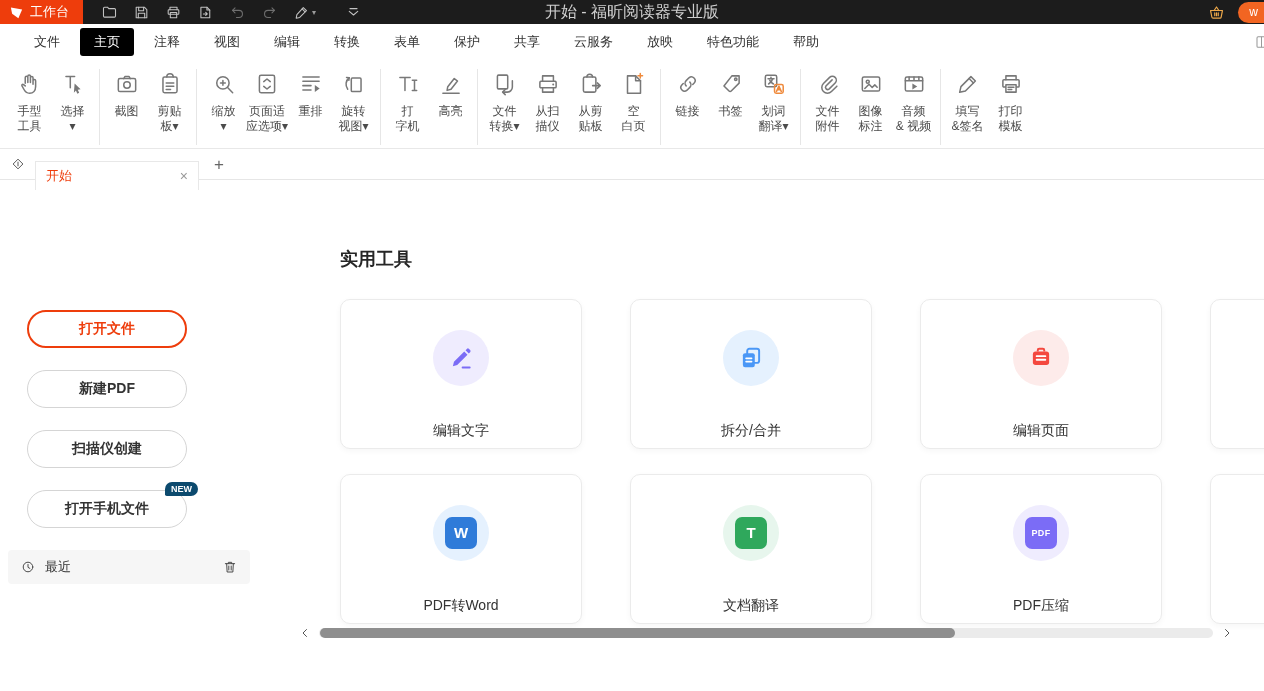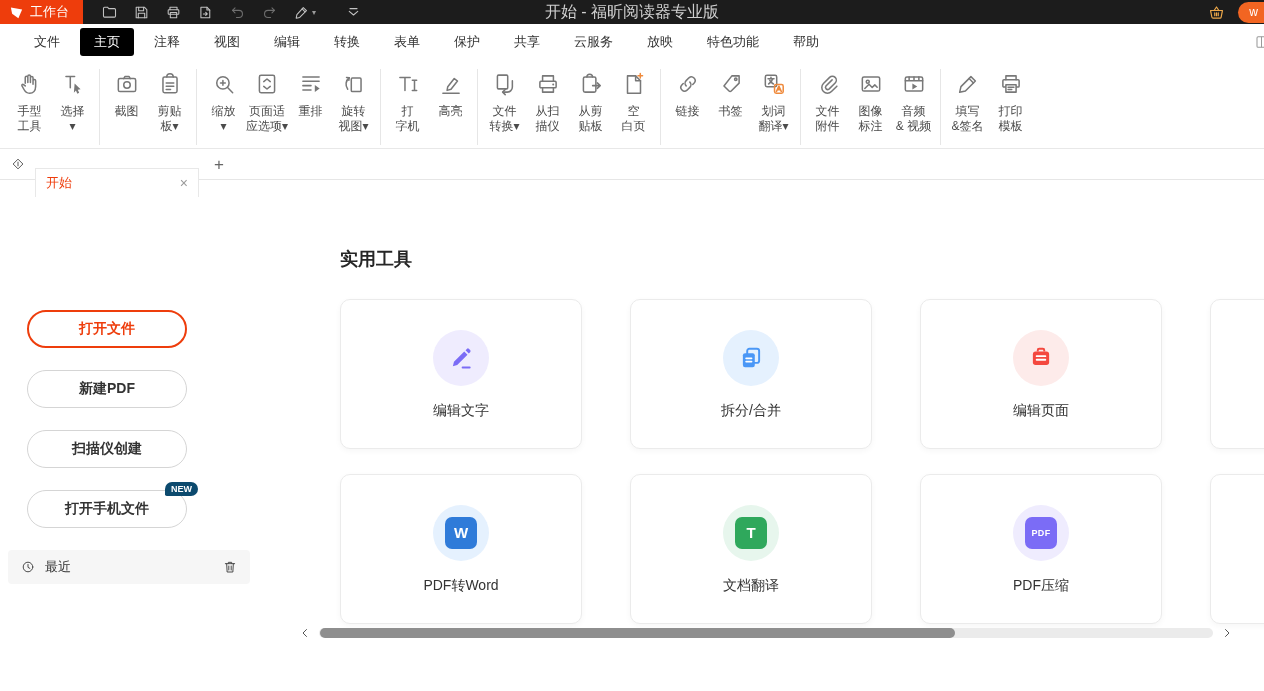--- a/index.html
+++ b/index.html
@@ -44,21 +44,21 @@
   .rlabel { margin-top:4px; font-size:12px; line-height:15px; color:#4b4b4b; text-align:center; }
   .rlabel span { display:block; white-space:nowrap; }
   .rdivider { width:1px; height:76px; background:#E6E6E6; margin:3px 5px 0; flex:none; }
 
   
   .tabbar { height:31px; background:#fff; border-bottom:1px solid #E6E6E6;
     display:flex; align-items:center; padding-left:9px; }
   .nib { width:18px; height:18px; stroke:#555; stroke-width:1.3; fill:none; stroke-linejoin:round; }
   .tab { width:164px; height:29px; margin-left:8px; background:#fff;
     border:1px solid #E8E8E8; border-bottom:none; display:flex; align-items:center;
-    padding:0 10px; font-size:13px; color:#EE3D0C; position:relative; top:18px; }
+    padding:0 10px; font-size:13px; color:#EE3D0C; position:relative; top:11px; }
   .tab-close { margin-left:auto; color:#9a9a9a; font-size:14px; line-height:1; }
   .newtab { margin-left:15px; color:#666; font-size:17px; line-height:1; }
 
   
   .content { display:flex; height:507px; background:#fff;align-items:center; }
 
   .sidebar { width:262px; flex:none; padding-top:26px; }
   .sbtn { width:160px; height:38px; border:1px solid #D5D5D5; border-radius:19px;
     margin:0 0 22px 27px; background:#fff; display:flex; align-items:center;
     justify-content:center; font-size:14px; font-weight:bold; color:#333; position:relative; }
@@ -74,21 +74,21 @@
   .main { flex:1; position:relative; padding:28px 0 0 78px; overflow:hidden; }
   .heading { font-size:18px; font-weight:600; color:#262626; margin-bottom:28px; }
   .cards-row { display:flex; gap:48px; margin-bottom:25px; }
   .card { width:242px; height:150px; flex:none; background:#fff; border:1px solid #EBEBEB;
     border-radius:10px; box-shadow:0 2px 6px rgba(0,0,0,.04); display:flex;
     flex-direction:column; align-items:center; padding-top:30px; }
   .circle { width:56px; height:56px; border-radius:50%; display:flex;
     align-items:center; justify-content:center; }
   .tint-purple { background:#EFECFE; } .tint-blue { background:#E5F1FE; }
   .tint-red { background:#FDEBEA; } .tint-green { background:#E7F6ED; }
-  .card-label { margin-top:16px; font-size:14px; color:#333; }
+  .card-label { margin-top:36px; font-size:14px; color:#333; }
   .sq { width:32px; height:32px; border-radius:7px; color:#fff; font-weight:bold;
     font-size:15px; display:flex; align-items:center; justify-content:center; }
   .sq.sm { font-size:9px; letter-spacing:.3px; }
 
   
   .scrollrow { position:absolute; left:36px; right:30px; bottom:9px;
     display:flex; align-items:center; gap:7px; }
   .scr-btn { width:14px; height:14px; display:flex; align-items:center; justify-content:center; }
   .chev { width:12px; height:12px; stroke:#555; stroke-width:2; fill:none;
     stroke-linecap:round; stroke-linejoin:round; }

